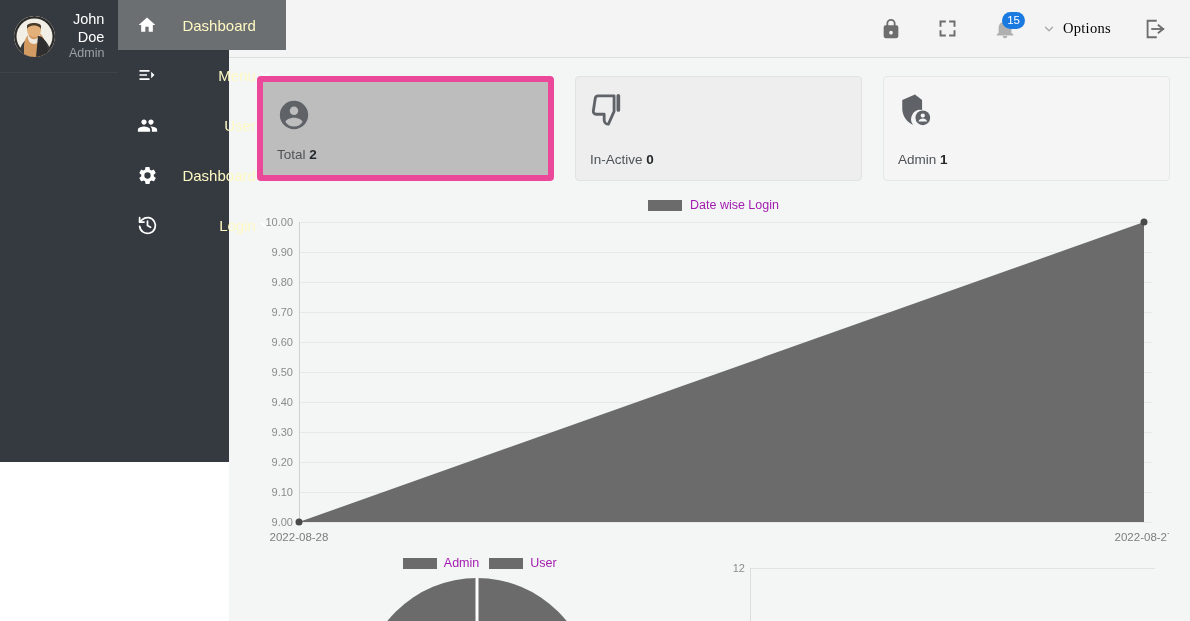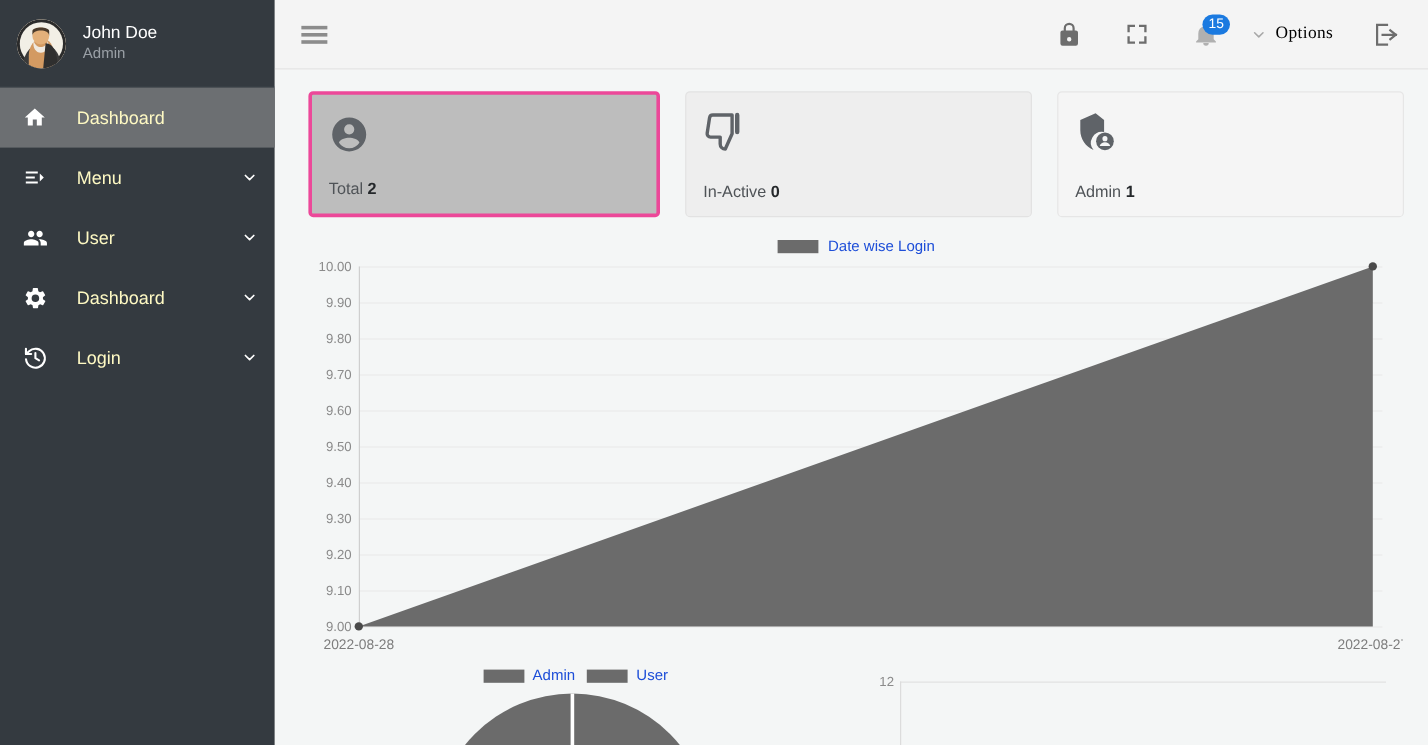--- a/index.html
+++ b/index.html
@@ -7,23 +7,23 @@
   html, body {
     width: 1190px; height: 621px;
     overflow: hidden;
     font-family: "Liberation Sans", sans-serif;
     background: #ffffff;
   }
   .app { display: flex; width: 1190px; height: 621px; }
 
   
   .sidebar {
-    width: 229px; min-width: 229px; height: 621px;
+    width: 229px; min-width: 229px; height: 462px;
     background: #343a40;
-    display: flex; flex-direction: column;
+    display: flex; flex-direction: row; text-align: right;
   }
   .brand {
     height: 73px; display: flex; align-items: center;
     padding: 0 14px; gap: 14px;
     border-bottom: 1px solid #3d4349;
   }
   .avatar {
     width: 41px; height: 41px; border-radius: 50%;
     overflow: hidden; flex: 0 0 41px;
     background: #e8d9c4;
@@ -106,39 +106,39 @@
     background: #f4f6f6;
   }
   .cards { display: flex; gap: 21px; }
   .card {
     flex: 1; height: 105px;
     border-radius: 4px;
     padding: 12px 14px 0 14px;
     display: flex; flex-direction: column; justify-content: space-between;
     position: relative;
   }
-  .card.c1 { background: #bdbdbd; border: 3px solid #ec4899; }
+  .card.c1 { background: #bdbdbd; border: 6px solid #ec4899; }
   .card.c2 { background: #e0e0e0; border: 1px solid #d6d6d6; }
   .card.c3 { background: #eeeeee; border: 1px solid #e2e2e2; }
   .card.c4 { background: #f5f5f5; border: 1px solid #e6e6e6; }
   .card-icon { color: #5f6368; height: 42px; display: flex; align-items: center; }
   .card-icon svg { display: block; }
   .card-label {
     font-size: 13.5px; color: #4f5357; padding-bottom: 13px;
   }
   .card-label b { color: #25282b; font-weight: bold; }
 
   
   .chart-block { position: relative; margin-top: 14px; height: 352px; }
   .chart-legend {
     display: flex; align-items: center; justify-content: center;
     gap: 8px; height: 20px;
   }
   .swatch { width: 34px; height: 11px; background: #6b6b6b; display: block; }
-  .legend-text { font-size: 12.5px; color: #1d4ed8; }
+  .legend-text { font-size: 12.5px; color: #a21caf; }
   .chart-svg-wrap { position: relative; height: 330px; }
   .chart-svg-wrap svg { display: block; }
 
   
   .bottom-row { display: flex; gap: 22px; margin-top: 6px; height: 120px; }
   .bottom-col { flex: 1; position: relative; }
   .bottom-legend {
     display: flex; align-items: center; justify-content: center;
     gap: 10px; height: 20px;
   }

